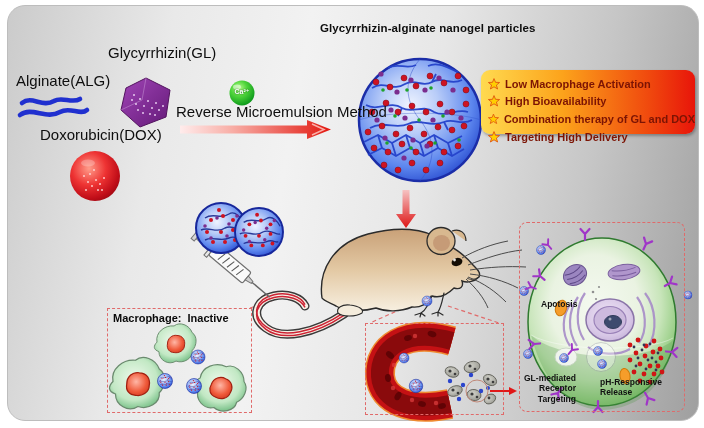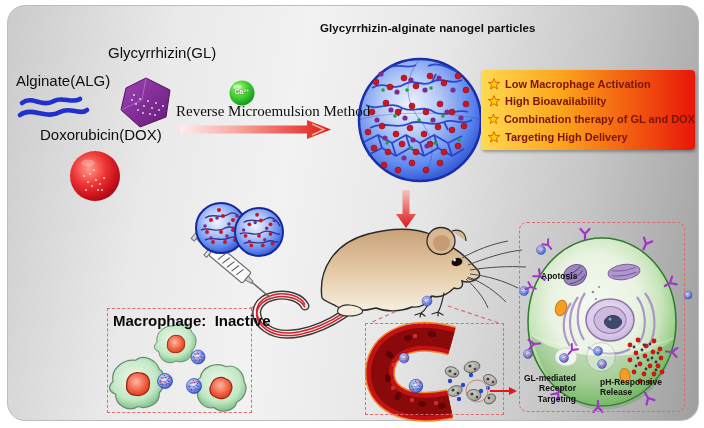--- a/index.html
+++ b/index.html
@@ -7,22 +7,22 @@
           font-family:"Liberation Sans","DejaVu Sans",sans-serif;}
   .bg{position:absolute;left:7px;top:5px;width:690px;height:414px;border-radius:18px;
       background:linear-gradient(100deg,#cbcbcb 0%,#e9e9e9 22%,#f2f2f2 40%,#e7e7e7 58%,#c6c6c6 80%,#9f9f9f 100%);
       border:1px solid #bdbdbd;}
   .art{position:absolute;left:0;top:0;}
   .lbl{position:absolute;color:#0e0e0e;font-size:15px;font-weight:500;white-space:nowrap;}
   .title{font-size:11.5px;font-weight:700;letter-spacing:.1px;}
   .ca-lbl{position:absolute;left:228px;top:88px;width:28px;text-align:center;color:#ffffff;
           font-size:7px;font-weight:700;text-shadow:0 0 2px #064d0a;}
   .dash-box{position:absolute;border:1.6px dashed #e06a6a;}
-  .macro-lbl{position:absolute;left:113px;top:312px;font-size:15px;font-weight:700;color:#0a0a0a;white-space:pre;}
-  .benefits{position:absolute;left:481px;top:70px;width:214px;height:80px;border-radius:4px;
+  .macro-lbl{position:absolute;left:113px;top:312px;font-size:11px;font-weight:700;color:#0a0a0a;white-space:pre;}
+  .benefits{position:absolute;left:481px;top:70px;width:214px;height:64px;border-radius:9px;
             background:linear-gradient(90deg,#ffda50 0%,#fca31b 38%,#f04a0e 78%,#e8150a 100%);
             box-shadow:1px 2px 3px rgba(0,0,0,.30);padding:5px 0 0 7px;box-sizing:border-box;}
   .brow{display:flex;align-items:center;height:17.6px;gap:5px;}
   .brow span{font-size:11px;font-weight:700;color:#7c1404;white-space:nowrap;}
   .cell-label{position:absolute;font-size:8.5px;font-weight:700;color:#111;white-space:pre-line;line-height:1.22;}
   .rel{text-align:left;}
 </style>
 </head>
 <body>
 
@@ -525,21 +525,21 @@
   </svg>
 
   <div class="dash-box" style="left:107px;top:308px;width:143px;height:103px;"></div>
   <div class="dash-box" style="left:365px;top:323px;width:137px;height:90px;"></div>
   <div class="dash-box" style="left:519px;top:222px;width:164px;height:188px;border-radius:8px;"></div>
 
   <div class="lbl title" style="left:320px;top:22px;">Glycyrrhizin-alginate nanogel particles</div>
   <div class="lbl" style="left:16px;top:72px;">Alginate(ALG)</div>
   <div class="lbl" style="left:108px;top:44px;">Glycyrrhizin(GL)</div>
   <div class="lbl" style="left:40px;top:126px;">Doxorubicin(DOX)</div>
-  <div class="lbl" style="left:176px;top:103px;font-family:Liberation Serif, serif;">Reverse Microemulsion Method</div>
+  <div class="lbl" style="left:176px;top:103px;">Reverse Microemulsion Method</div>
   <div class="ca-lbl">Ca²⁺</div>
 
   <div class="benefits">
     <div class="brow">
       <svg width="12" height="12" viewBox="0 0 12 12">
           <path d="M6,.6 7.5,4.3 11.6,4.5 8.4,7.1 9.6,11 6,8.8 2.4,11 3.6,7.1 .4,4.5 4.5,4.3 Z" fill="#ffcf00" stroke="#e05510" stroke-width=".9"></path>
         </svg>
       <span>Low Macrophage Activation</span>
     </div>
     <div class="brow">
@@ -556,19 +556,19 @@
     </div>
     <div class="brow">
       <svg width="12" height="12" viewBox="0 0 12 12">
           <path d="M6,.6 7.5,4.3 11.6,4.5 8.4,7.1 9.6,11 6,8.8 2.4,11 3.6,7.1 .4,4.5 4.5,4.3 Z" fill="#ffcf00" stroke="#e05510" stroke-width=".9"></path>
         </svg>
       <span>Targeting High Delivery</span>
     </div>
   </div>
 
   <div class="macro-lbl">Macrophage:  Inactive</div>
-  <div class="cell-label" style="left:541px;top:271px;">Apotosis</div>
+  <div class="cell-label" style="left:541px;top:299px;">Apotosis</div>
   <div class="cell-label" style="left:524px;top:373px;text-align:right;">GL-mediated
 Receptor
 Targeting</div>
   <div class="cell-label rel" style="left:600px;top:377px;width:62px;">pH-Responsive
 Release</div>
 </div>
 
 </body></html>

